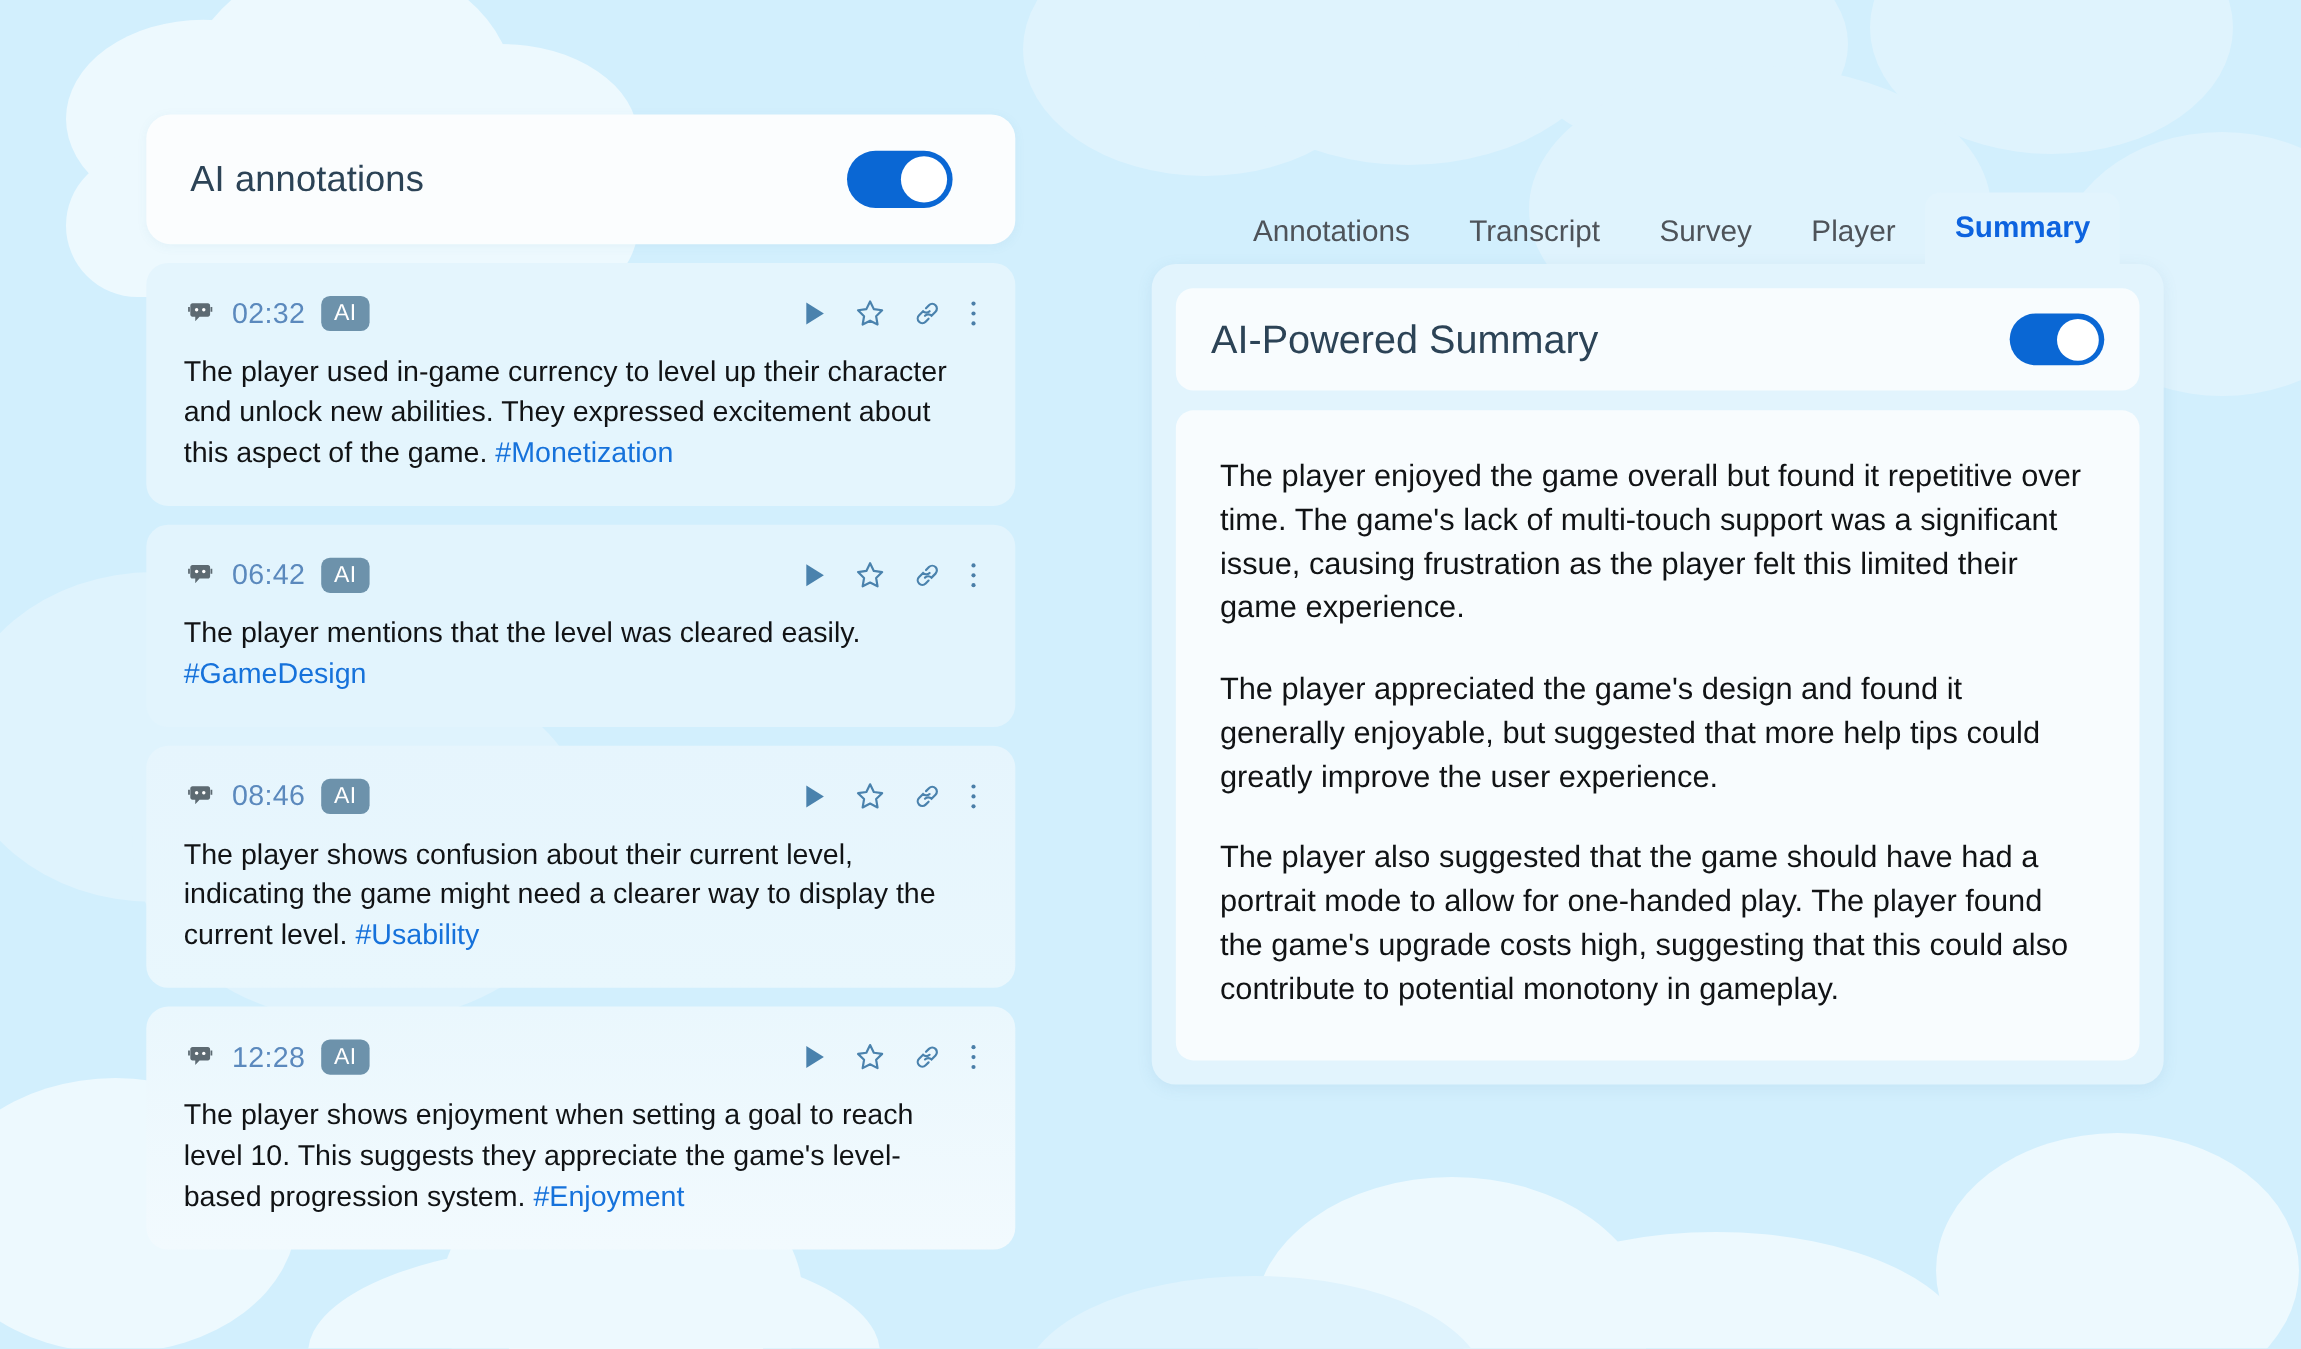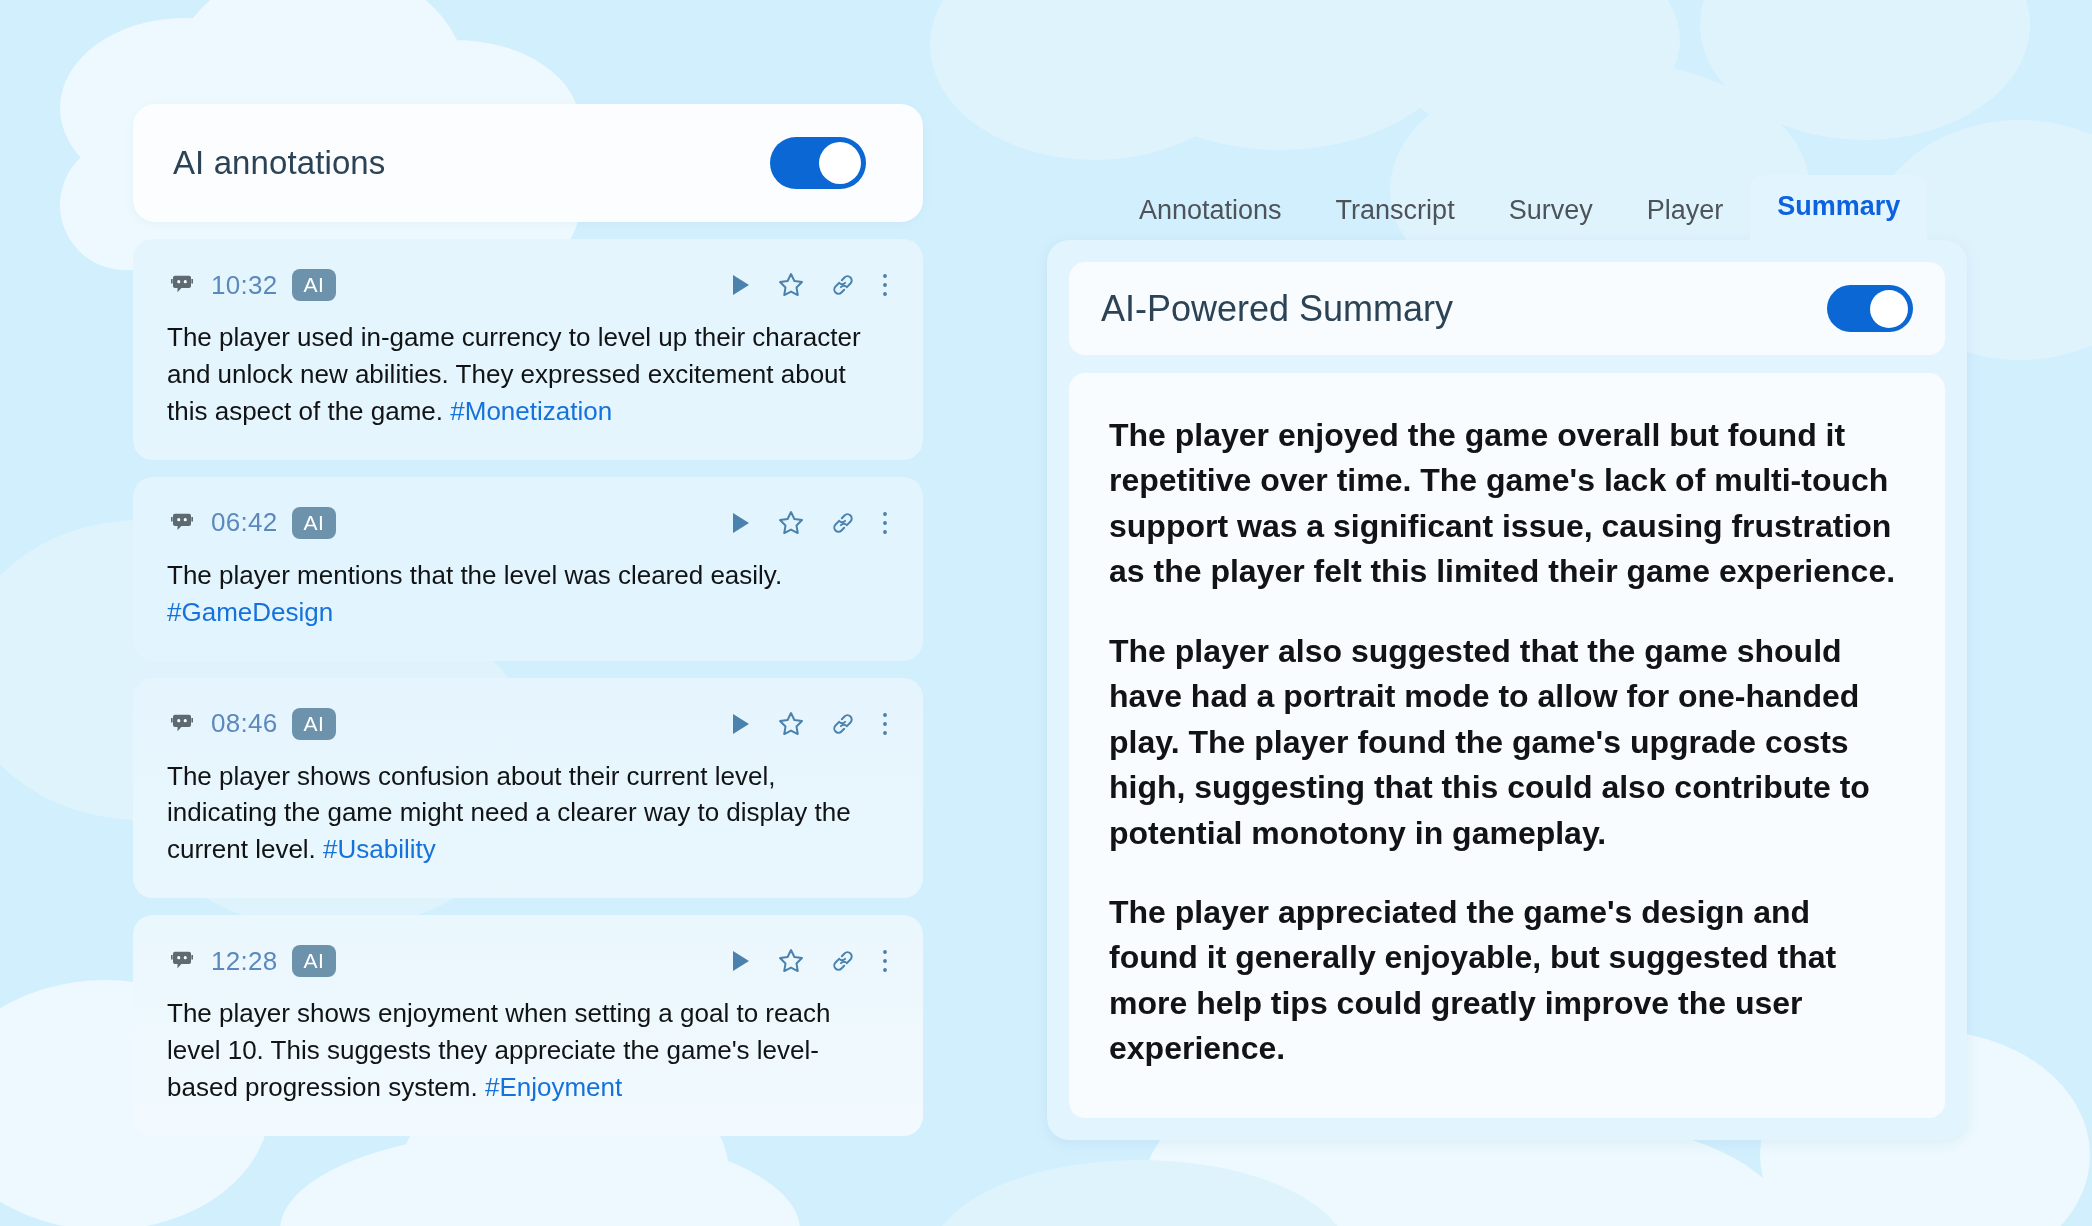--- a/index.html
+++ b/index.html
@@ -185,25 +185,24 @@
     color: #2c4356;
   }
 
   #summary-body {
     margin-top: 18px;
     background: #f8fcfe;
     border-radius: 16px;
     padding: 40px 40px 46px 40px;
   }
   #summary-body p {
-    font-size: 32px;
+    font-size: 28px;
     line-height: 1.42;
     color: #111315;
     max-width: 790px;
-    font-weight: bold;
   }
   #summary-body p + p { margin-top: 34px; }
 </style>
 </head>
 <body>
 
 <div id="sky">
 
   <div class="cloud bright" style="left:60px;  top:18px;  width:250px; height:180px;"></div>
   <div class="cloud bright" style="left:168px; top:-38px; width:300px; height:250px;"></div>
@@ -243,21 +242,21 @@
 
     <div class="ann-card">
       <div class="ann-top">
         <div class="ann-meta">
           <svg class="bot-icon" viewBox="0 0 24 24">
             <path fill="#5d6a72" d="M3.2 7.2h1.3v3.6H3.2zM19.5 7.2h1.3v3.6h-1.3z"></path>
             <path fill="#5d6a72" d="M6.4 4.6h11.2c.9 0 1.6.7 1.6 1.6v6.6c0 .9-.7 1.6-1.6 1.6h-6.1l-3.1 3.3v-3.3H6.4c-.9 0-1.6-.7-1.6-1.6V6.2c0-.9.7-1.6 1.6-1.6z"></path>
             <circle cx="9.4" cy="9.3" r="1.25" fill="#ffffff"></circle>
             <circle cx="14.6" cy="9.3" r="1.25" fill="#ffffff"></circle>
           </svg>
-          <span class="ann-time">10:32</span>
+          <span class="ann-time">02:32</span>
           <span class="ai-badge">AI</span>
         </div>
         <div class="ann-actions">
           <svg class="act" width="24" height="26" viewBox="0 0 24 26">
               <path fill="#4a82ad" d="M4 3l16 10L4 23z"></path>
             </svg>
           <svg class="act" width="28" height="28" viewBox="0 0 24 24">
               <path fill="none" stroke="#4a82ad" stroke-width="1.7" stroke-linejoin="round" d="M12 2.6l2.9 6 6.5.9-4.7 4.6 1.1 6.5-5.8-3-5.8 3 1.1-6.5L2.6 9.5l6.5-.9z"></path>
             </svg>
           <svg class="act" width="28" height="28" viewBox="0 0 24 24">
@@ -405,20 +404,20 @@
 
       <div id="summary-header">
         <div class="title">AI-Powered Summary</div>
         <div class="toggle sm">
           <div class="knob"></div>
         </div>
       </div>
 
       <div id="summary-body">
         <p>The player enjoyed the game overall but found it repetitive over time. The game's lack of multi-touch support was a significant issue, causing frustration as the player felt this limited their game experience.</p>
+        <p>The player appreciated the game's design and found it generally enjoyable, but suggested that more help tips could greatly improve the user experience.</p>
         <p>The player also suggested that the game should have had a portrait mode to allow for one-handed play. The player found the game's upgrade costs high, suggesting that this could also contribute to potential monotony in gameplay.</p>
-        <p>The player appreciated the game's design and found it generally enjoyable, but suggested that more help tips could greatly improve the user experience.</p>
       </div>
 
     </div>
   </div>
 
 </div>
 
 </body></html>

